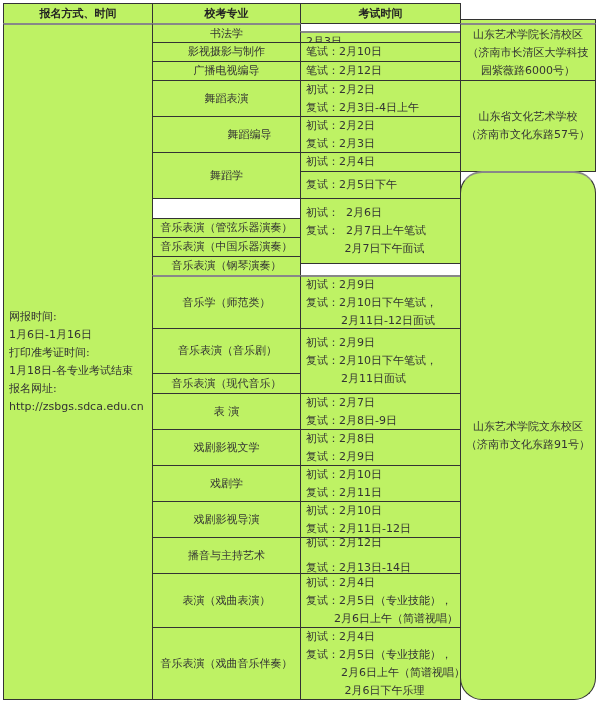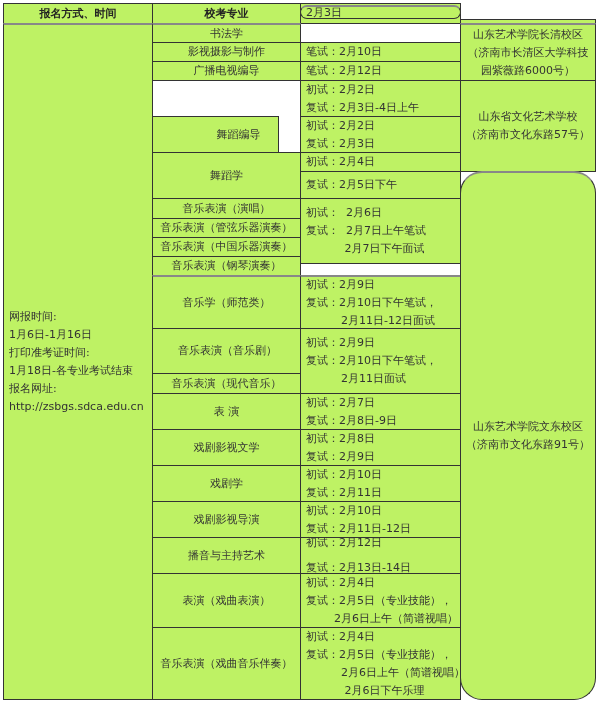--- a/index.html
+++ b/index.html
@@ -31,38 +31,38 @@
     <div class="line">1月6日-1月16日</div>
     <div class="line">打印准考证时间:</div>
     <div class="line">1月18日-各专业考试结束</div>
     <div class="line">报名网址:</div>
     <div class="line">http://zsbgs.sdca.edu.cn</div>
   </div>
 
   <div class="cell center thick-top" style="left:149px;top:20px;width:149px;height:20px;">书法学</div>
   <div class="cell center" style="left:149px;top:39px;width:149px;height:20px;">影视摄影与制作</div>
   <div class="cell center" style="left:149px;top:58px;width:149px;height:20px;">广播电视编导</div>
-  <div class="cell center" style="left:149px;top:113px;width:127px;height:37px;padding-left:46px;">舞蹈编导</div>
+  <div class="cell center" style="left:149px;top:77px;width:149px;height:37px;">舞蹈表演</div>
+  <div class="cell center" style="left:149px;top:113px;width:149px;height:37px;padding-left:46px;">舞蹈编导</div>
   <div class="cell center" style="left:149px;top:149px;width:149px;height:47px;">舞蹈学</div>
-  <div class="cell center" style="left:149px;top:195px;width:149px;height:21px;">音乐表演（演唱）</div>
   <div class="cell center" style="left:149px;top:215px;width:149px;height:20px;">音乐表演（管弦乐器演奏）</div>
   <div class="cell center" style="left:149px;top:234px;width:149px;height:20px;">音乐表演（中国乐器演奏）</div>
   <div class="cell center" style="left:149px;top:253px;width:149px;height:20px;">音乐表演（钢琴演奏）</div>
   <div class="cell center thick-top" style="left:149px;top:272px;width:149px;height:54px;">音乐学（师范类）</div>
   <div class="cell center" style="left:149px;top:325px;width:151px;height:46px;">音乐表演（音乐剧）</div>
   <div class="cell center" style="left:149px;top:370px;width:149px;height:21px;">音乐表演（现代音乐）</div>
   <div class="cell center" style="left:149px;top:390px;width:149px;height:37px;">表  演</div>
   <div class="cell center" style="left:149px;top:426px;width:149px;height:37px;">戏剧影视文学</div>
   <div class="cell center" style="left:149px;top:462px;width:149px;height:37px;">戏剧学</div>
   <div class="cell center" style="left:149px;top:498px;width:149px;height:37px;">戏剧影视导演</div>
   <div class="cell center" style="left:149px;top:534px;width:149px;height:37px;">播音与主持艺术</div>
   <div class="cell center" style="left:149px;top:570px;width:149px;height:55px;">表演（戏曲表演）</div>
   <div class="cell center" style="left:149px;top:624px;width:149px;height:73px;">音乐表演（戏曲音乐伴奏）</div>
 
-  <div class="cell left thick-top" style="left:297px;top:2px;width:161px;height:14px;border-radius:9px;">
+  <div class="cell left thick-top" style="left:297px;top:28px;width:161px;height:20px;">
     <div class="line">2月3日</div>
   </div>
   <div class="cell left" style="left:297px;top:39px;width:161px;height:20px;">
     <div class="line">笔试：2月10日</div>
   </div>
   <div class="cell left" style="left:297px;top:58px;width:161px;height:20px;">
     <div class="line">笔试：2月12日</div>
   </div>
   <div class="cell left" style="left:297px;top:77px;width:161px;height:37px;">
     <div class="line">初试：2月2日</div>

